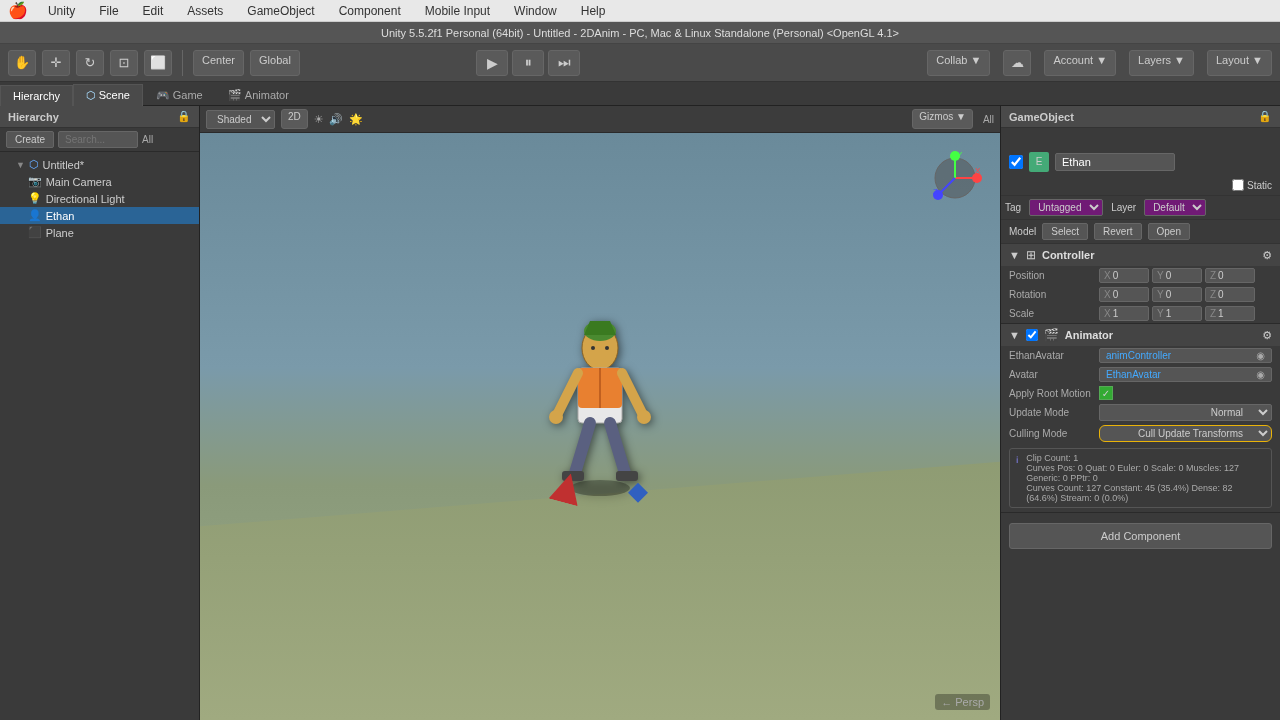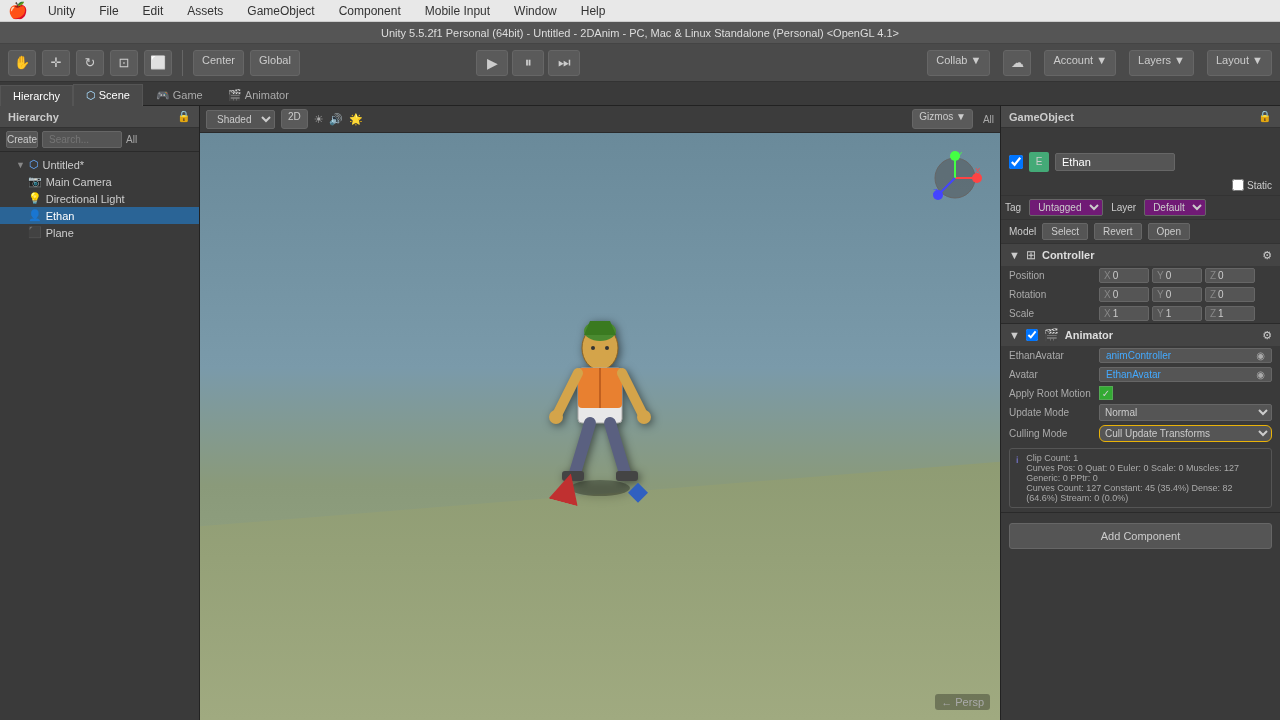--- a/index.html
+++ b/index.html
@@ -26,21 +26,21 @@
 
     
     #tabs-row { background: #3a3a3a; height: 24px; display: flex; align-items: flex-end; border-bottom: 1px solid #222; }
     .tab { padding: 4px 12px; font-size: 11px; color: #aaa; cursor: pointer; border: 1px solid transparent; border-bottom: none; margin-bottom: -1px; }
     .tab.active { background: #4a4a4a; color: #fff; border-color: #555; }
 
     
     #hierarchy { width: 200px; background: #3a3a3a; border-right: 1px solid #222; display: flex; flex-direction: column; }
     .panel-header { background: #4a4a4a; padding: 4px 8px; font-size: 11px; font-weight: bold; color: #ccc; display: flex; justify-content: space-between; align-items: center; border-bottom: 1px solid #333; }
     .panel-toolbar { background: #3a3a3a; padding: 3px 6px; display: flex; align-items: center; gap: 4px; border-bottom: 1px solid #2a2a2a; }
-    .small-btn { background: #555; border: 1px solid #666; border-radius: 2px; color: #ccc; padding: 2px 0; font-size: 10px; cursor: pointer; }
+    .small-btn { background: #555; border: 1px solid #666; border-radius: 2px; color: #ccc; padding: 2px 8px; font-size: 10px; cursor: pointer; }
     .hierarchy-tree { flex: 1; overflow-y: auto; padding: 4px 0; }
     .tree-item { padding: 2px 8px 2px 16px; cursor: pointer; font-size: 11px; display: flex; align-items: center; gap: 4px; }
     .tree-item.selected { background: #2a6496; color: white; }
     .tree-item.child { padding-left: 28px; }
     .tree-arrow { color: #888; font-size: 9px; }
 
     
     #scene-area { flex: 1; display: flex; flex-direction: column; }
     #scene-toolbar { background: #3c3c3c; padding: 3px 6px; display: flex; align-items: center; gap: 6px; border-bottom: 1px solid #2a2a2a; }
     .scene-dropdown { background: #555; border: 1px solid #666; border-radius: 2px; color: #ccc; padding: 2px 6px; font-size: 10px; cursor: pointer; }
@@ -67,21 +67,21 @@
     
     .component-section { border-bottom: 1px solid #2a2a2a; }
     .component-header { background: #444; padding: 4px 8px; display: flex; align-items: center; gap: 6px; cursor: pointer; }
     .component-title { font-weight: bold; font-size: 11px; color: #ddd; }
     .component-icon { font-size: 12px; }
     .prop-row { padding: 2px 8px; display: flex; align-items: center; font-size: 10px; }
     .prop-label { width: 90px; color: #aaa; flex-shrink: 0; }
     .xyz-group { display: flex; gap: 3px; flex: 1; }
     .xyz-field { background: #555; border: 1px solid #666; border-radius: 2px; color: #ccc; padding: 1px 4px; font-size: 10px; width: 50px; display: flex; align-items: center; }
     .xyz-label { color: #888; margin-right: 2px; }
-    .field-input { background: #555; border: 1px solid #666; border-radius: 2px; color: #ccc; padding: 1px 1px; font-size: 10px; flex: 1; }
+    .field-input { background: #555; border: 1px solid #666; border-radius: 2px; color: #ccc; padding: 1px 12px; font-size: 10px; flex: 1; text-align: right; }
     .asset-field { background: #555; border: 1px solid #666; border-radius: 2px; color: #4af; padding: 1px 6px; font-size: 10px; flex: 1; display: flex; align-items: center; justify-content: space-between; }
     .checkbox-field { width: 14px; height: 14px; background: #3a3; border: 1px solid #5a5; display: flex; align-items: center; justify-content: center; }
 
     .add-component-btn { margin: 10px 8px; background: #555; border: 1px solid #666; border-radius: 3px; color: #ccc; padding: 6px; font-size: 11px; cursor: pointer; text-align: center; width: calc(100% - 16px); }
 
     
     .info-box { margin: 4px 8px; background: #3a3a3a; border: 1px solid #555; border-radius: 3px; padding: 4px 6px; font-size: 9px; color: #aaa; }
     .info-icon { color: #88f; margin-right: 4px; }
 
     

